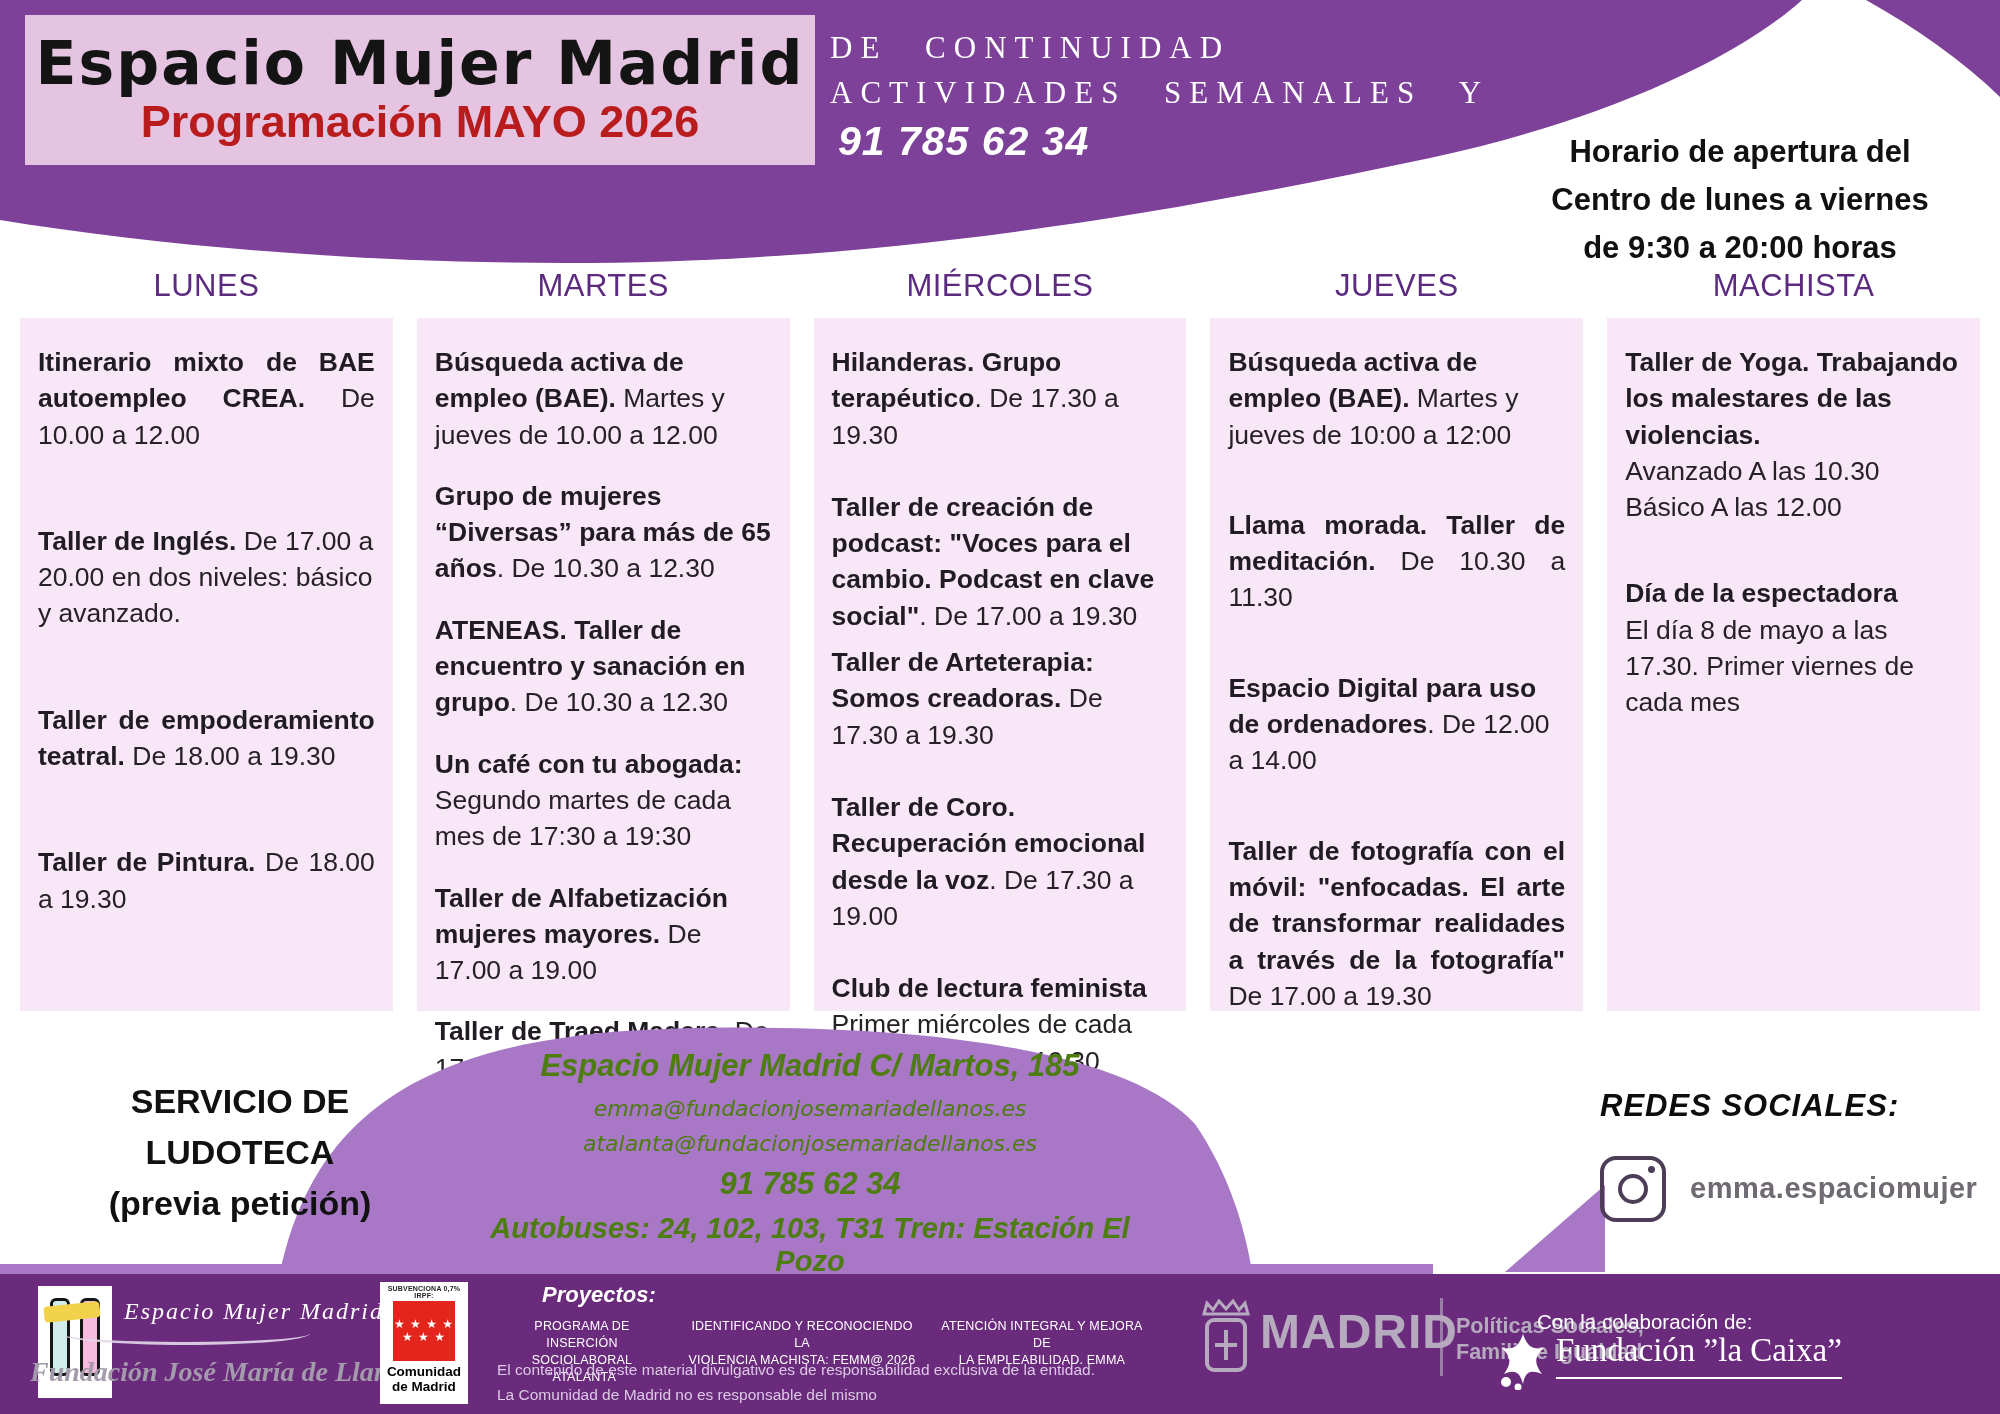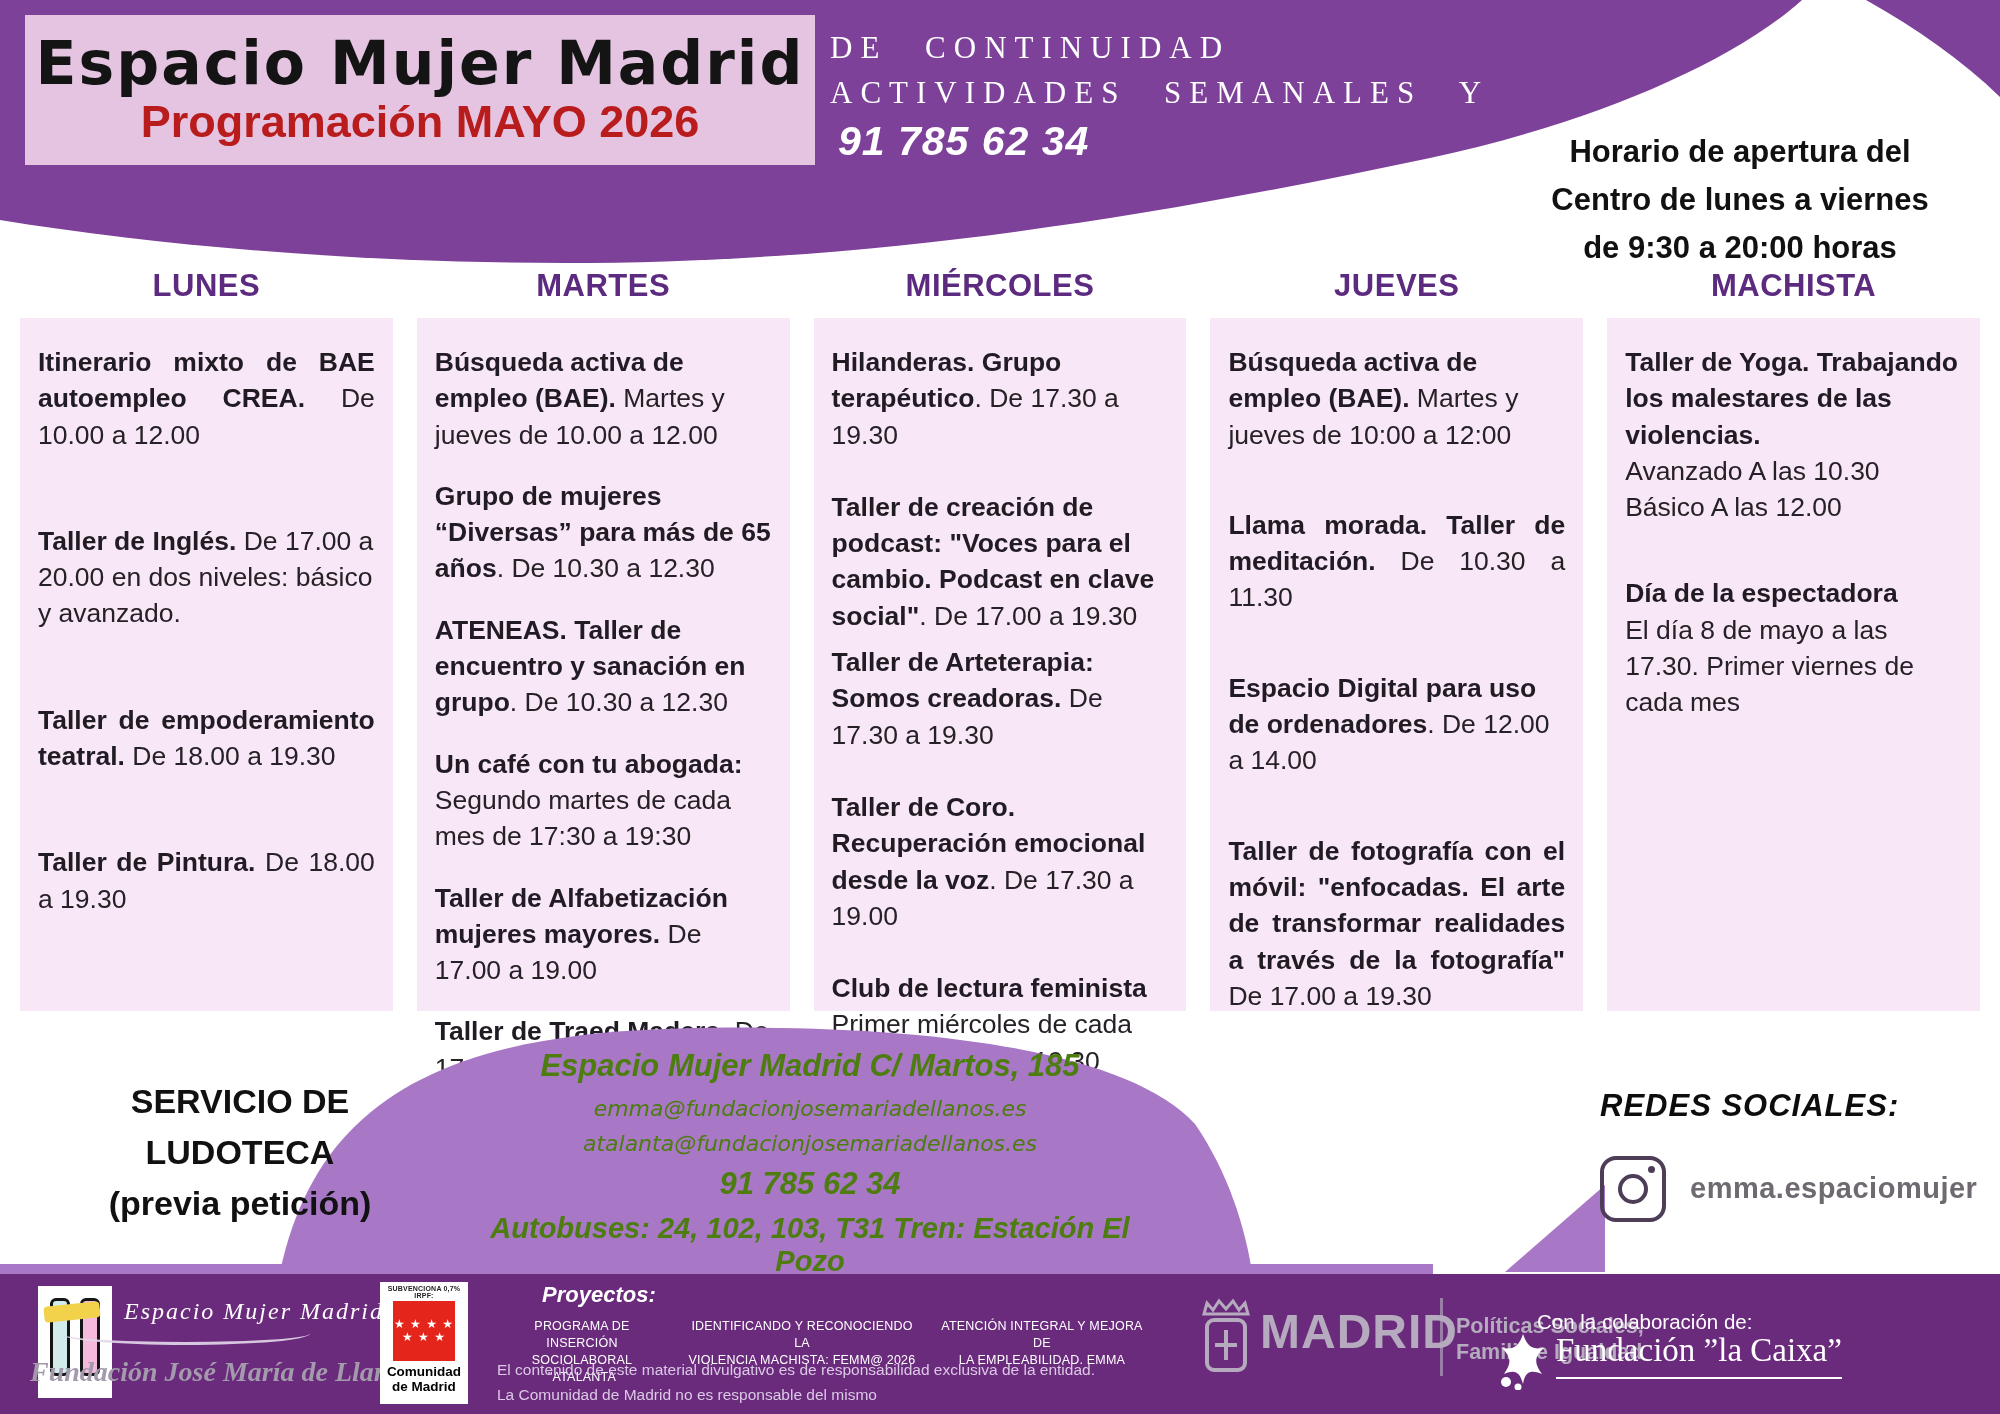--- a/index.html
+++ b/index.html
@@ -16,21 +16,21 @@
   .page-subtitle{font-size:45px;font-weight:800;color:#b91c1c;line-height:1.1;margin-top:4px;}
   .tagline{position:absolute;left:830px;top:26px;color:#fff;
            font-family:"Liberation Serif", serif;font-size:31px;letter-spacing:8px;word-spacing:22px;line-height:1.45;}
   .top-phone{position:absolute;left:838px;top:118px;color:#fff;font-size:41px;font-weight:700;font-style:italic;letter-spacing:1px;}
   .hours{position:absolute;left:1490px;top:128px;width:500px;text-align:center;
          font-size:31px;font-weight:700;color:#111;line-height:1.55;white-space:pre-line;}
 
   
   .sched{position:absolute;left:20px;top:268px;width:1960px;display:grid;
          grid-template-columns:repeat(5,1fr);column-gap:24px;}
-  .day h2{margin:0 0 14px 0;text-align:center;font-size:31px;font-weight:700;color:#5c2b80;letter-spacing:.5px;}
+  .day h2{margin:0 0 14px 0;text-align:center;font-size:31px;font-weight:400;color:#5c2b80;letter-spacing:.5px;}
   .box{height:649px;background:#f8e7f6;padding:26px 18px 18px 18px;}
   .it{margin:0;font-size:26.5px;line-height:1.37;white-space:pre-line;}
   .it b{font-weight:700;color:#211c24;}
   .just{text-align:justify;}
   .d0 .it{margin-bottom:70px;}
   .d1 .it{margin-bottom:25px;}
   .d2 .it{margin-bottom:36px;}
   .d3 .it{margin-bottom:54px;}
   .d4 .it{margin-bottom:50px;}
 

